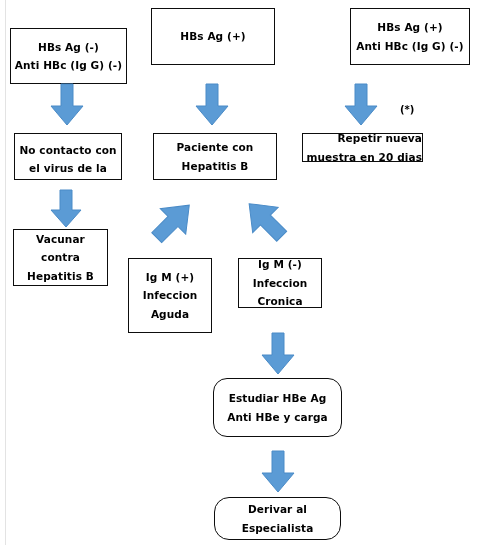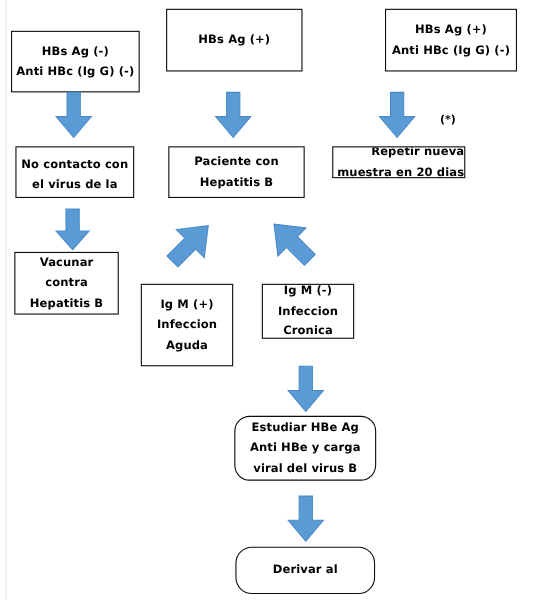--- a/index.html
+++ b/index.html
@@ -168,26 +168,26 @@
 
   <div class="arrow" style="left:261px; top:333px;">
     <svg width="34" height="42" viewBox="0 0 34 42">
       <polygon points="11,0 23,0 23,22 33,22 17,41 1,22 11,22" fill="#5B9BD5" stroke="#4A8BC7" stroke-width="1"></polygon>
     </svg>
   </div>
 
   <div class="node" style="left:213px; top:378px; width:129px; height:59px;border-radius:14px;">
     <span class="ln">Estudiar HBe Ag</span>
     <span class="ln">Anti HBe y carga</span>
-    <span class="ln">viral del virus B</span>
   </div>
 
   <div class="arrow" style="left:261px; top:451px;">
     <svg width="34" height="42" viewBox="0 0 34 42">
       <polygon points="11,0 23,0 23,22 33,22 17,41 1,22 11,22" fill="#5B9BD5" stroke="#4A8BC7" stroke-width="1"></polygon>
     </svg>
   </div>
 
   <div class="node" style="left:214px; top:497px; width:127px; height:43px;border-radius:15px;">
     <span class="ln">Derivar al</span>
+    <span class="ln">Especialista</span>
   </div>
 
 </div>
 
 </body></html>

